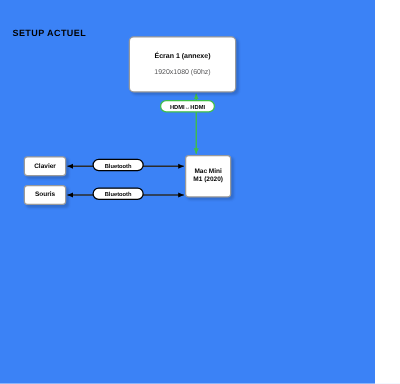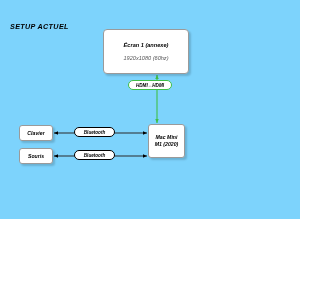--- a/index.html
+++ b/index.html
@@ -4,25 +4,24 @@
 <title>Setup Actuel Diagram</title>
 <style>
   html, body {
     margin: 0;
     padding: 0;
     background: #ffffff;
   }
   #canvas {
     position: relative;
     width: 300px;
-    height: 219px;
-    background: #7dd3fc;
+    height: 307px;
+    background: #3b82f6;
     font-family: "Liberation Sans", sans-serif;
     overflow: hidden;
-    font-style: italic;
   }
   #svg-layer {
     position: absolute;
     left: 0;
     top: 0;
     width: 300px;
     height: 307px;
   }
 
   

